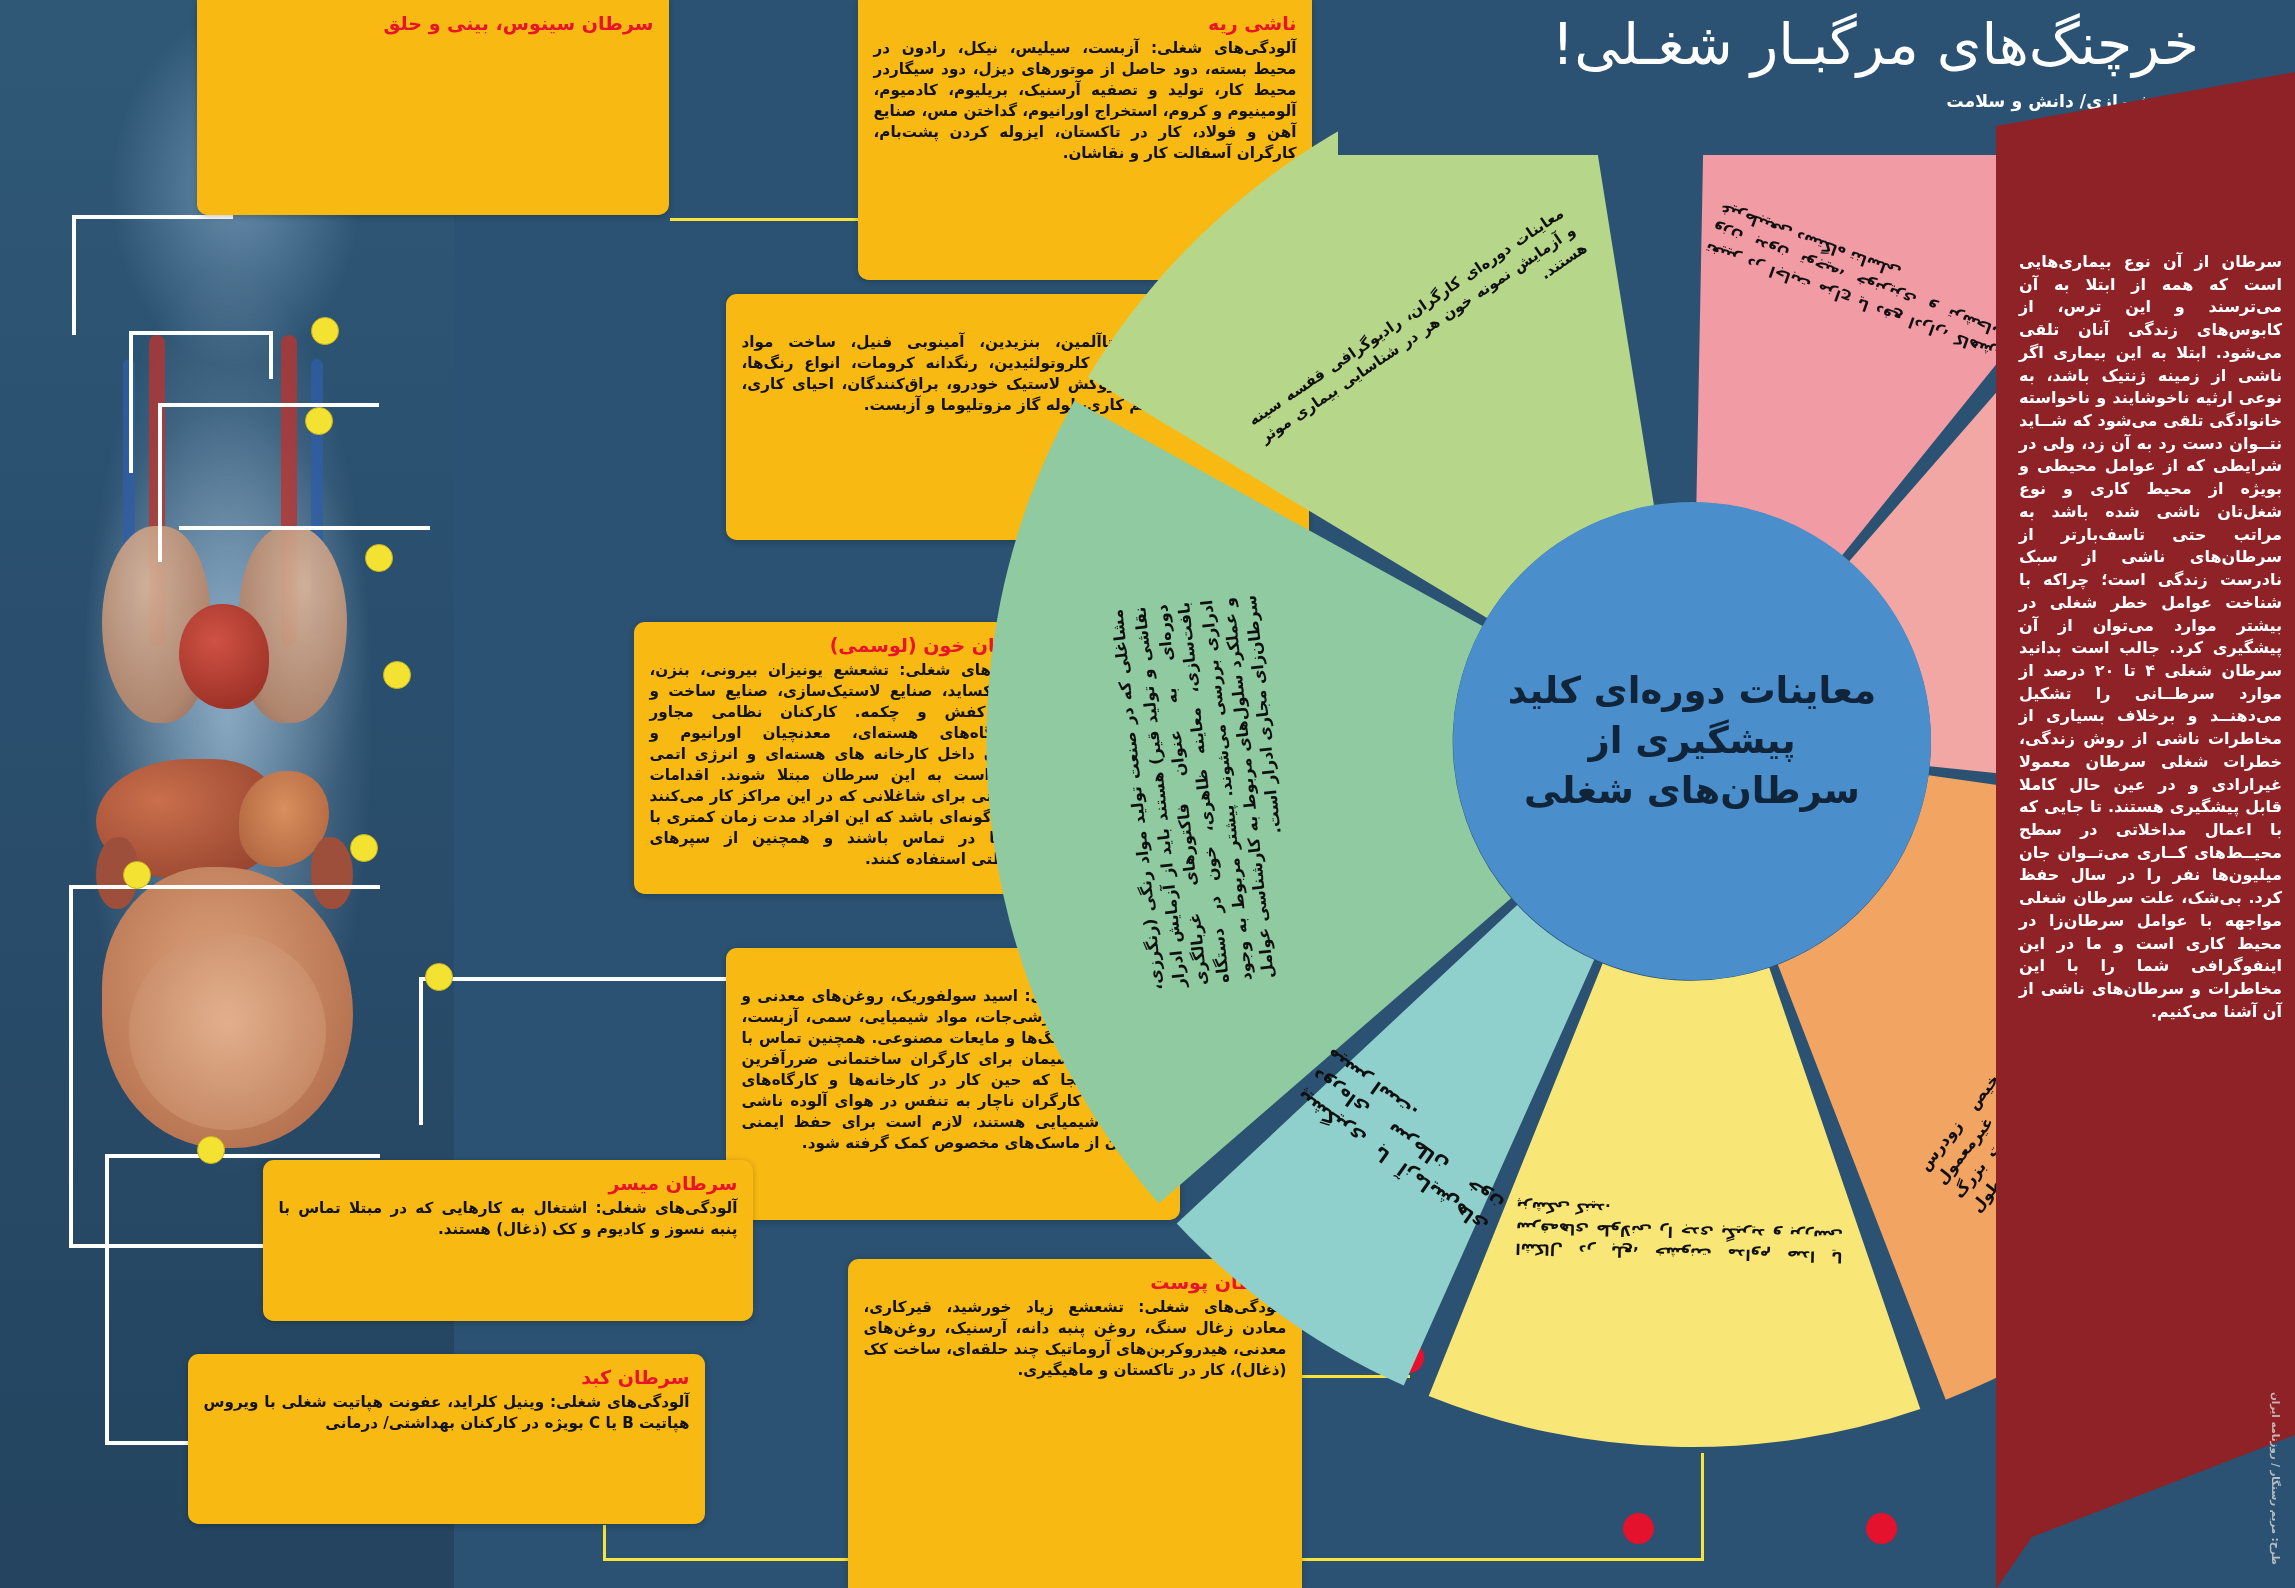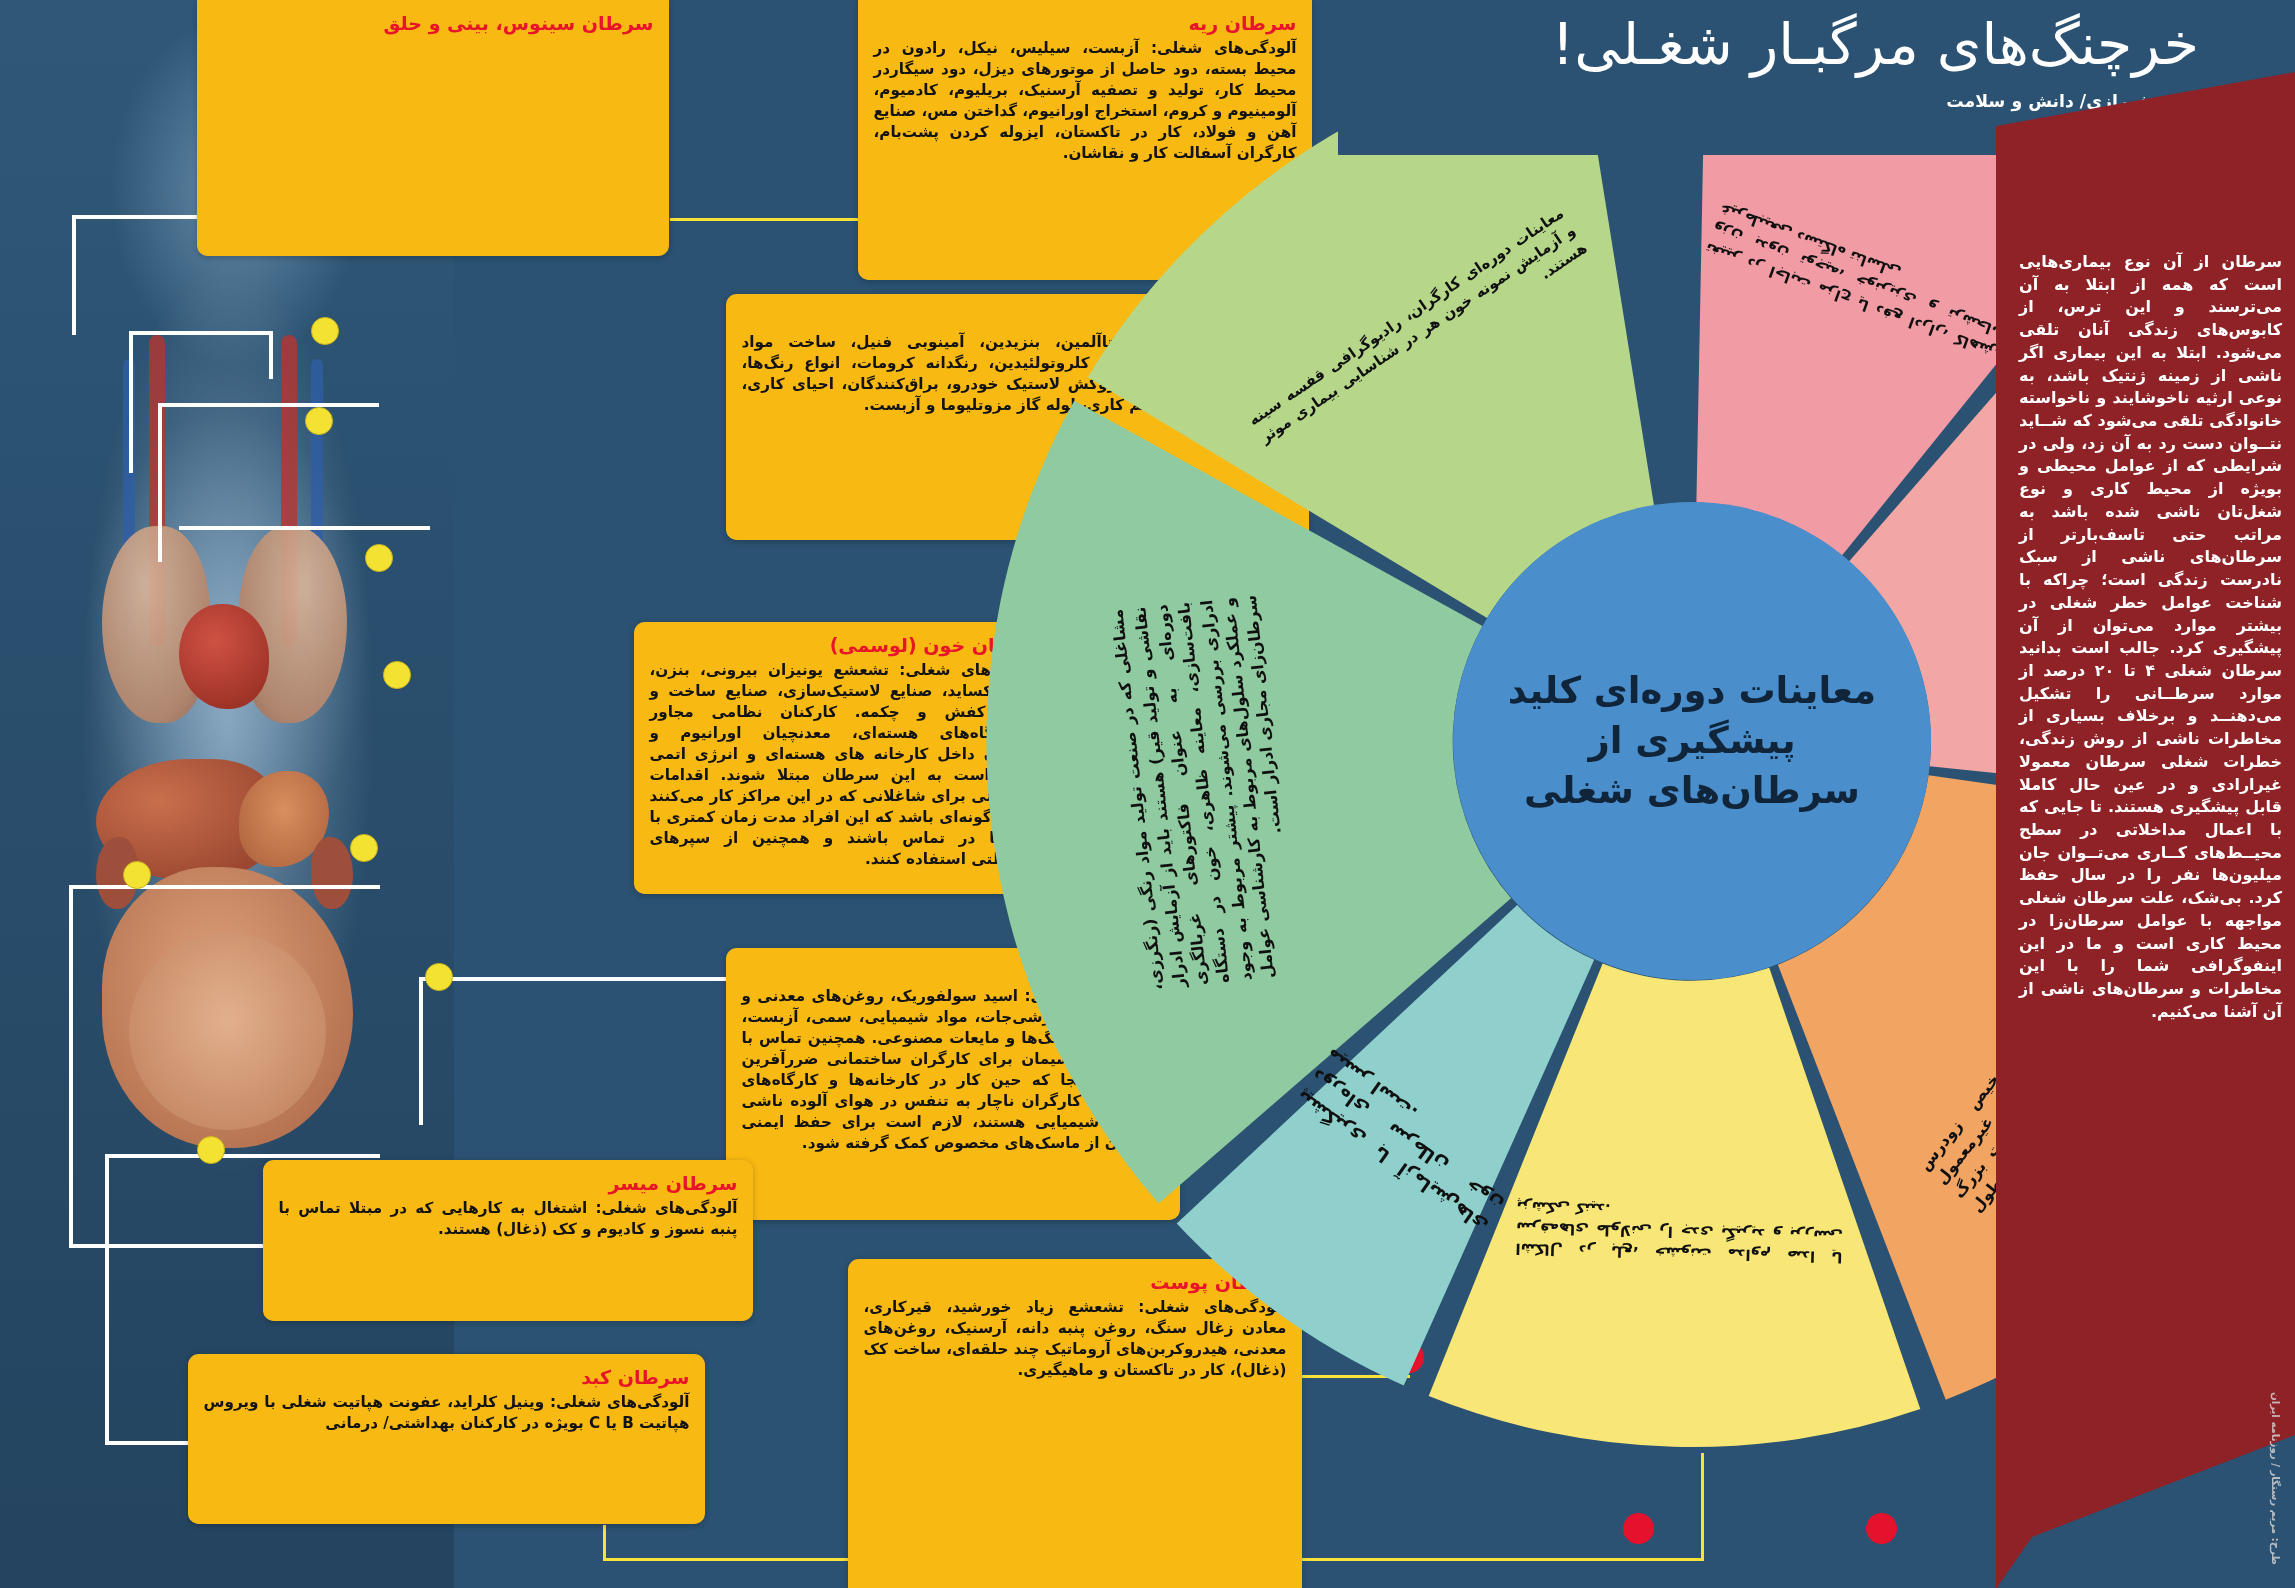--- a/index.html
+++ b/index.html
@@ -75,21 +75,21 @@
     margin:0 0 3.6px 0;
     color:#e8152a;
     font-size:18.5px;
     font-weight:bold;
     text-align:right;
     line-height:1.2;
   }
   .card p{margin:0;font-size:15.2px;font-weight:bold;}
 
   
-  #card-sinus{left:197px;  top:0;    width:472px;  height:256px; border-radius:0 0 10.8px 10.8px;}
+  #card-sinus{left:197px;  top:0;    width:472px;  height:215px; border-radius:0 0 10.8px 10.8px;}
   #card-lung{ left:858px; top:0;    width:454px;  height:280px; border-radius:0 0 10.8px 10.8px;}
   #card-bladder{left:726px;top:294px;width:583px;  height:246px;}
   #card-blood{left:634px; top:622px;width:425px;  height:272px;}
   #card-larynx{left:726px;top:948px;width:454px;  height:272px;}
   #card-kidney{left:263px; top:1160px;width:490px;  height:161px;}
   #card-liver{ left:188px; top:1354px;width:517px;  height:170px;}
   #card-skin{  left:848px;top:1259px;width:454px;  height:330px; border-radius:10.8px 10.8px 0 0;}
 
   #card-sinus  h3,#card-lung h3,#card-bladder h3,#card-blood h3,
   #card-larynx h3,#card-kidney h3,#card-liver h3,#card-skin h3{font-size:19px;}
@@ -224,21 +224,21 @@
   <div class="dot-red" style="left:1169px;top:867px;"></div>
   <div class="dot-red" style="left:1393px;top:1342px;"></div>
   <div class="dot-red" style="left:1623px;top:1513px;"></div>
   <div class="dot-red" style="left:1866px;top:1513px;"></div>
 
   <div class="card" id="card-sinus">
     <h3>سرطان سینوس، بینی و حلق</h3>
   </div>
 
   <div class="card" id="card-lung">
-    <h3>سرطان ریه</h3>
+    <h3>ناشی ریه</h3>
     <p>آلودگی‌های شغلی: آزبست، سیلیس، نیکل، رادون در محیط بسته، دود حاصل از موتورهای دیزل، دود سیگاردر محیط کار، تولید و تصفیه آرسنیک، بریلیوم، کادمیوم، آلومینیوم و کروم، استخراج اورانیوم، گداختن مس، صنایع آهن و فولاد، کار در تاکستان، ایزوله کردن پشت‌بام، کارگران آسفالت کار و نقاشان.</p>
   </div>
 
   <div class="card" id="card-bladder">
     <h3>سرطان مثانه</h3>
     <p>آلودگی‌های شغلی: نفتاآلمین، بنزیدین، آمینوبی فنیل، ساخت مواد مغناطیسی، اورآمین، پی کلروتولئیدین، رنگدانه کرومات، انواع رنگ‌ها، تولید لاتکس مصنوعی، روکش لاستیک خودرو، براق‌کنندگان، احیای کاری، صنـایع کابل‌سازی، خم کاری، لوله گاز مزوتلیوما و آزبست.</p>
   </div>
 
   <div class="card" id="card-blood">
     <h3>سرطان خون (لوسمی)</h3>

